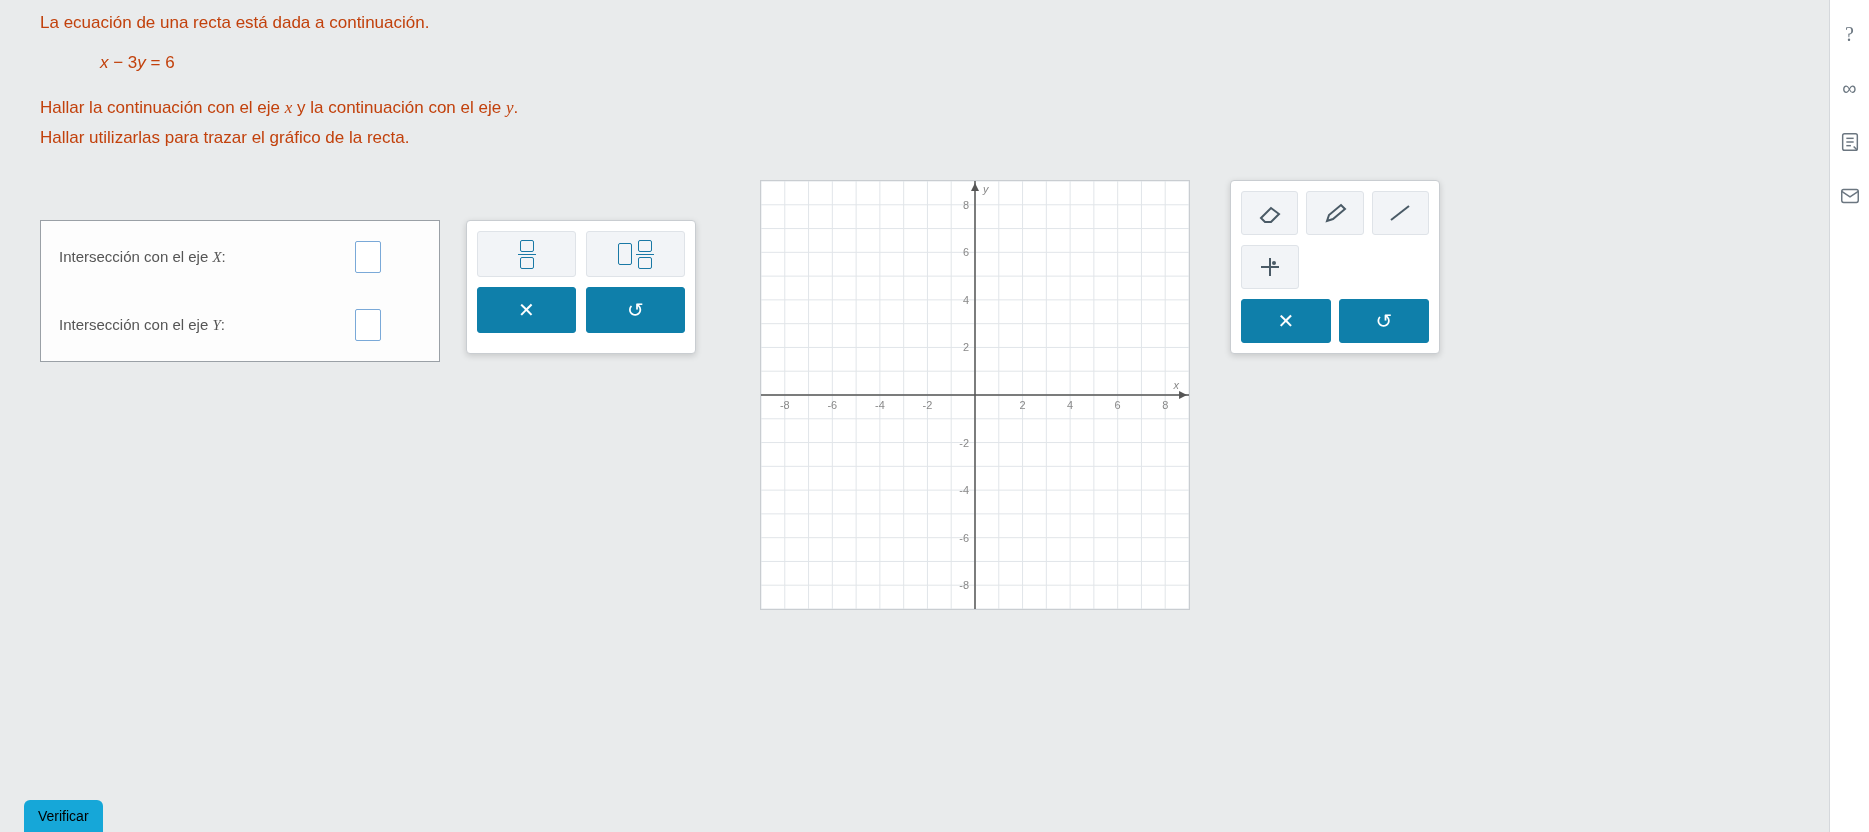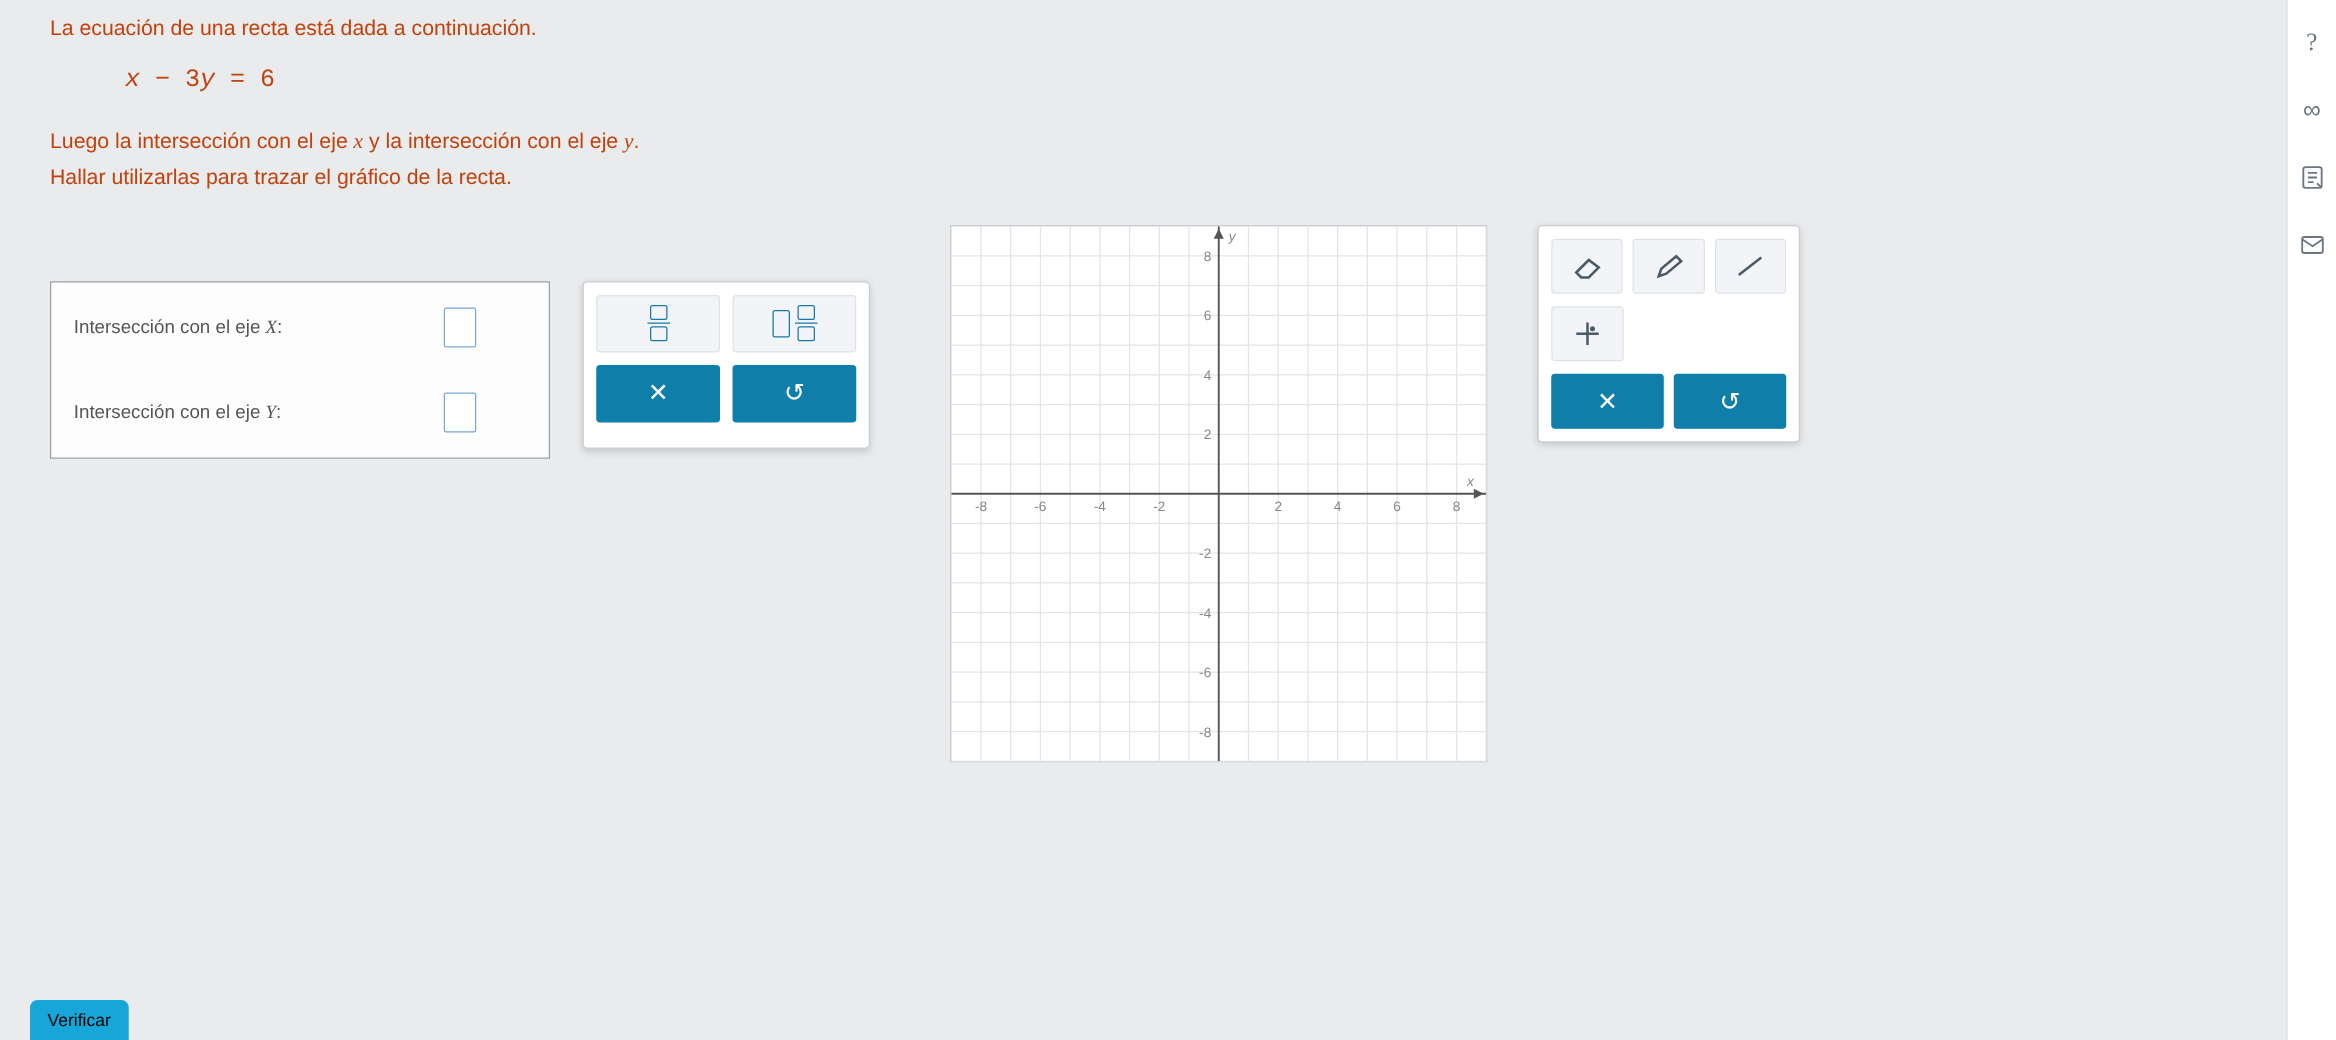--- a/index.html
+++ b/index.html
@@ -12,21 +12,21 @@
     color: #333;
     overflow: hidden;
   }
   .content-area {
     position: absolute;
     left: 0; top: 0; right: 40px; bottom: 0;
     padding: 10px 20px 20px 40px;
   }
   .problem-text { font-size: 17px; color: #c2410c; line-height: 1.5; }
   .problem-text .row1 { margin-bottom: 14px; }
-  .problem-text .eq { margin: 0 0 20px 60px; font-style: italic; font-family: Liberation Mono, monospace; font-size: 20px; font-style: normal;}
+  .problem-text .eq { margin: 0 0 20px 60px; font-style: italic; font-family: Liberation Sans, sans-serif; font-size: 17px; font-style: normal;}
   .problem-text .eq .var { font-style: italic; }
   .problem-text .row2 { margin-bottom: 4px; }
   .problem-text .row3 { }
   .ivar { font-style: italic; font-family:"Times New Roman",serif; }
 
   .work-row { display:flex; align-items:flex-start; margin-top:70px; gap:26px; }
 
   
   .answer-box {
     border: 1px solid #9aa0a6;
@@ -138,21 +138,21 @@
 </head>
 <body>
 
 <div class="content-area">
   <div class="problem-text">
     <div class="row1">La ecuación de una recta está dada a continuación.</div>
     <div class="eq">
       <span class="var">x</span><span> − 3</span><span class="var">y</span><span> = 6</span>
     </div>
     <div class="row2">
-      <span>Luego la intersección con el eje </span><span class="ivar">x</span><span> y la intersección con el eje </span><span class="ivar">y</span><span>.</span>
+      <span>Hallar la continuación con el eje </span><span class="ivar">x</span><span> y la continuación con el eje </span><span class="ivar">y</span><span>.</span>
     </div>
     <div class="row3">Hallar utilizarlas para trazar el gráfico de la recta.</div>
   </div>
 
   <div class="work-row">
     <div class="answer-box">
       <div class="answer-line">
         <span class="answer-label">
           <span>Intersección con el eje </span><span class="ivar">X</span><span>:</span>
         </span>

